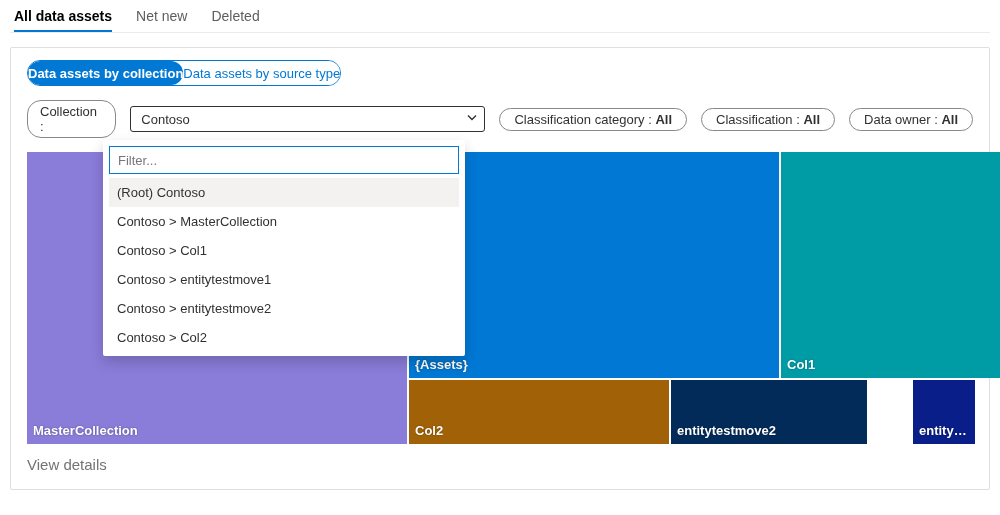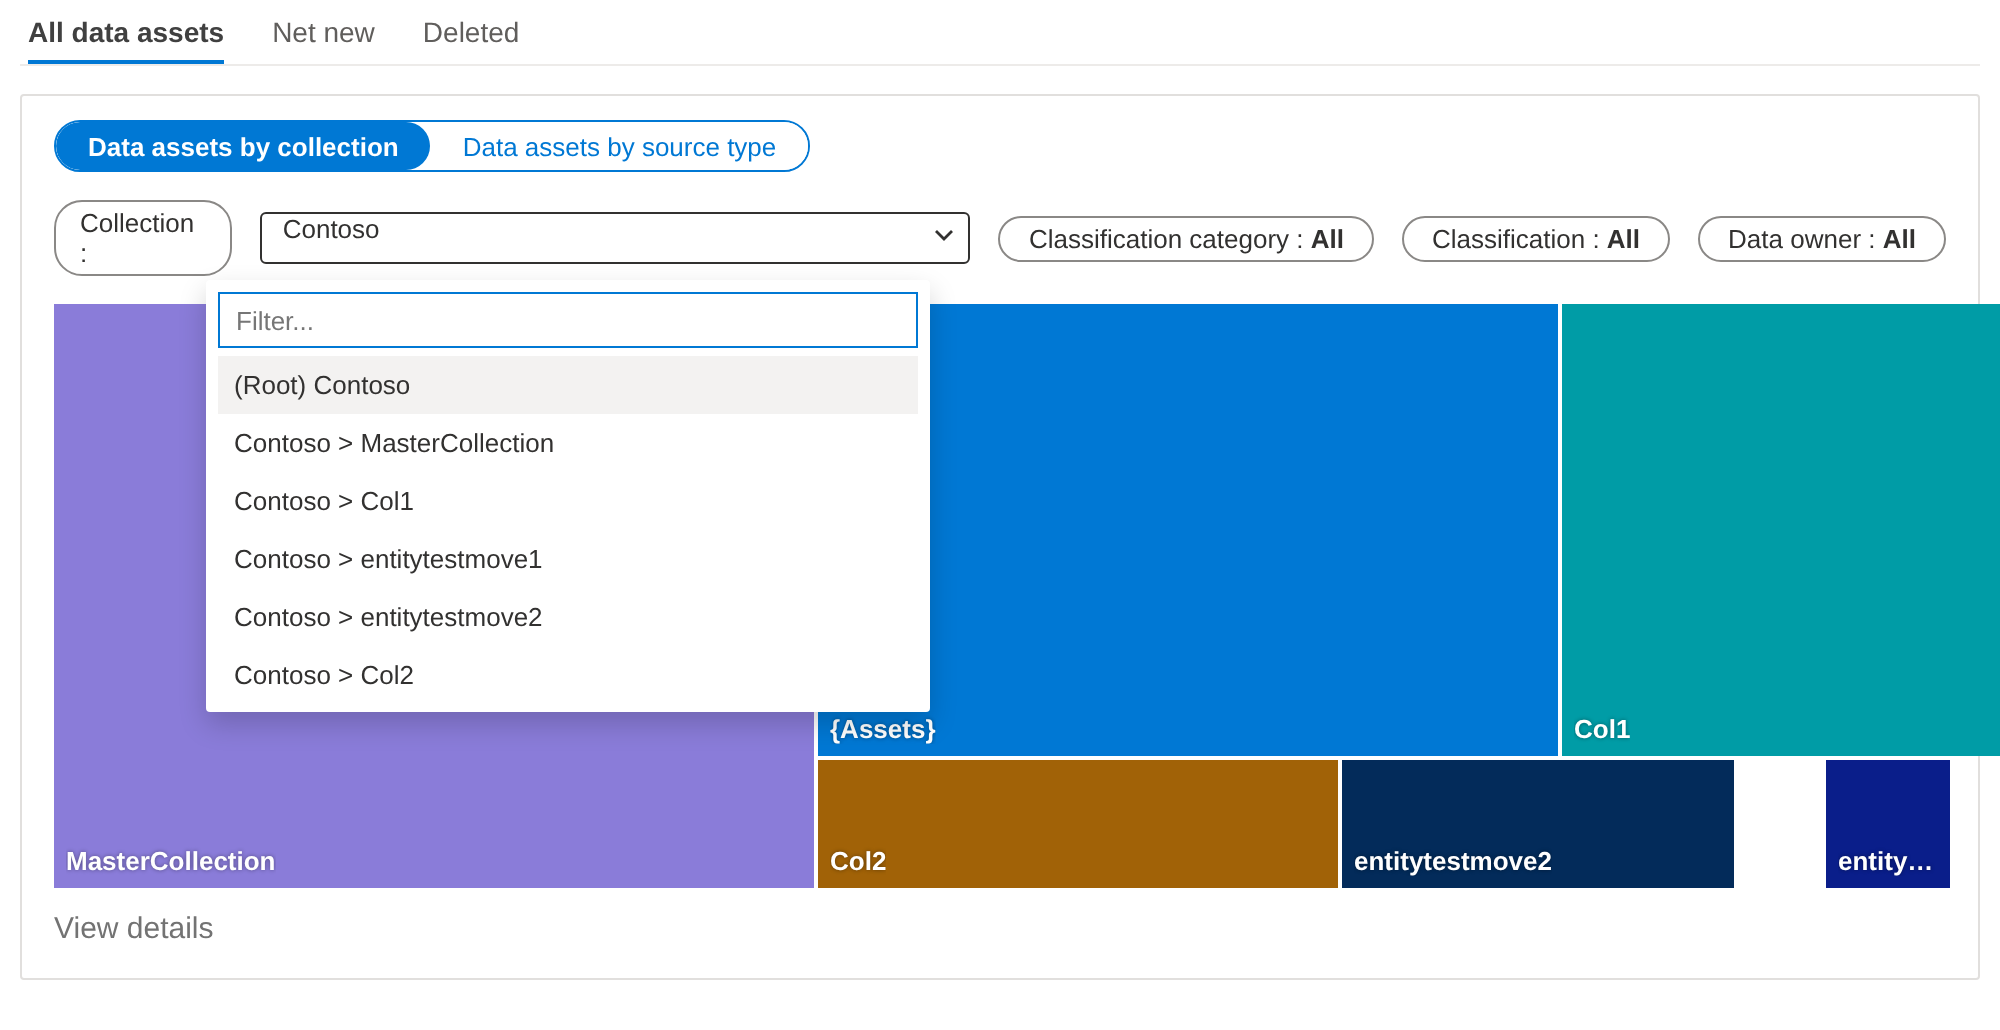--- a/index.html
+++ b/index.html
@@ -23,21 +23,21 @@
     border-bottom: 1px solid #edebe9;
     padding: 0 4px;
   }
   .top-tab {
     padding: 8px 0 6px 0;
     cursor: pointer;
     color: #605e5c;
     border-bottom: 2px solid transparent;
   }
   .top-tab.active {
-    color: #404040;
+    color: #000000;
     font-weight: 600;
     border-bottom: 2px solid #0078d4;
   }
   
   .card {
     margin-top: 14px;
     border: 1px solid #e1dfdd;
     border-radius: 2px;
     padding: 12px 16px 16px 16px;
     position: relative;
@@ -49,21 +49,21 @@
   }
   .pill-group {
     display: inline-flex;
     border: 1px solid #0078d4;
     border-radius: 16px;
     overflow: hidden;
     height: 26px;
     align-items: stretch;
   }
   .pill {
-    padding: 4px 16px;
+    padding: 4px 0;
     font-size: 13px;
     cursor: pointer;
     display: flex;
     align-items: center;
   }
   .pill.active {
     background: #0078d4;
     color: #fff;
     font-weight: 600;
     border-radius: 16px;
@@ -87,20 +87,21 @@
   .collection-label-chip {
     border: 1px solid #8a8886;
     border-radius: 14px;
     padding: 3px 12px;
     font-size: 13px;
     color: #323130;
   }
   .combo {
     position: relative;
     display: flex;
+    align-items: center;
     border: 1px solid #323130;
     border-radius: 3px;
     height: 26px;
     width: 360px;
     padding: 0 24px 0 10px;
     font-size: 13px;
     cursor: pointer;
     background: #fff;
   }
   .combo .chev {

